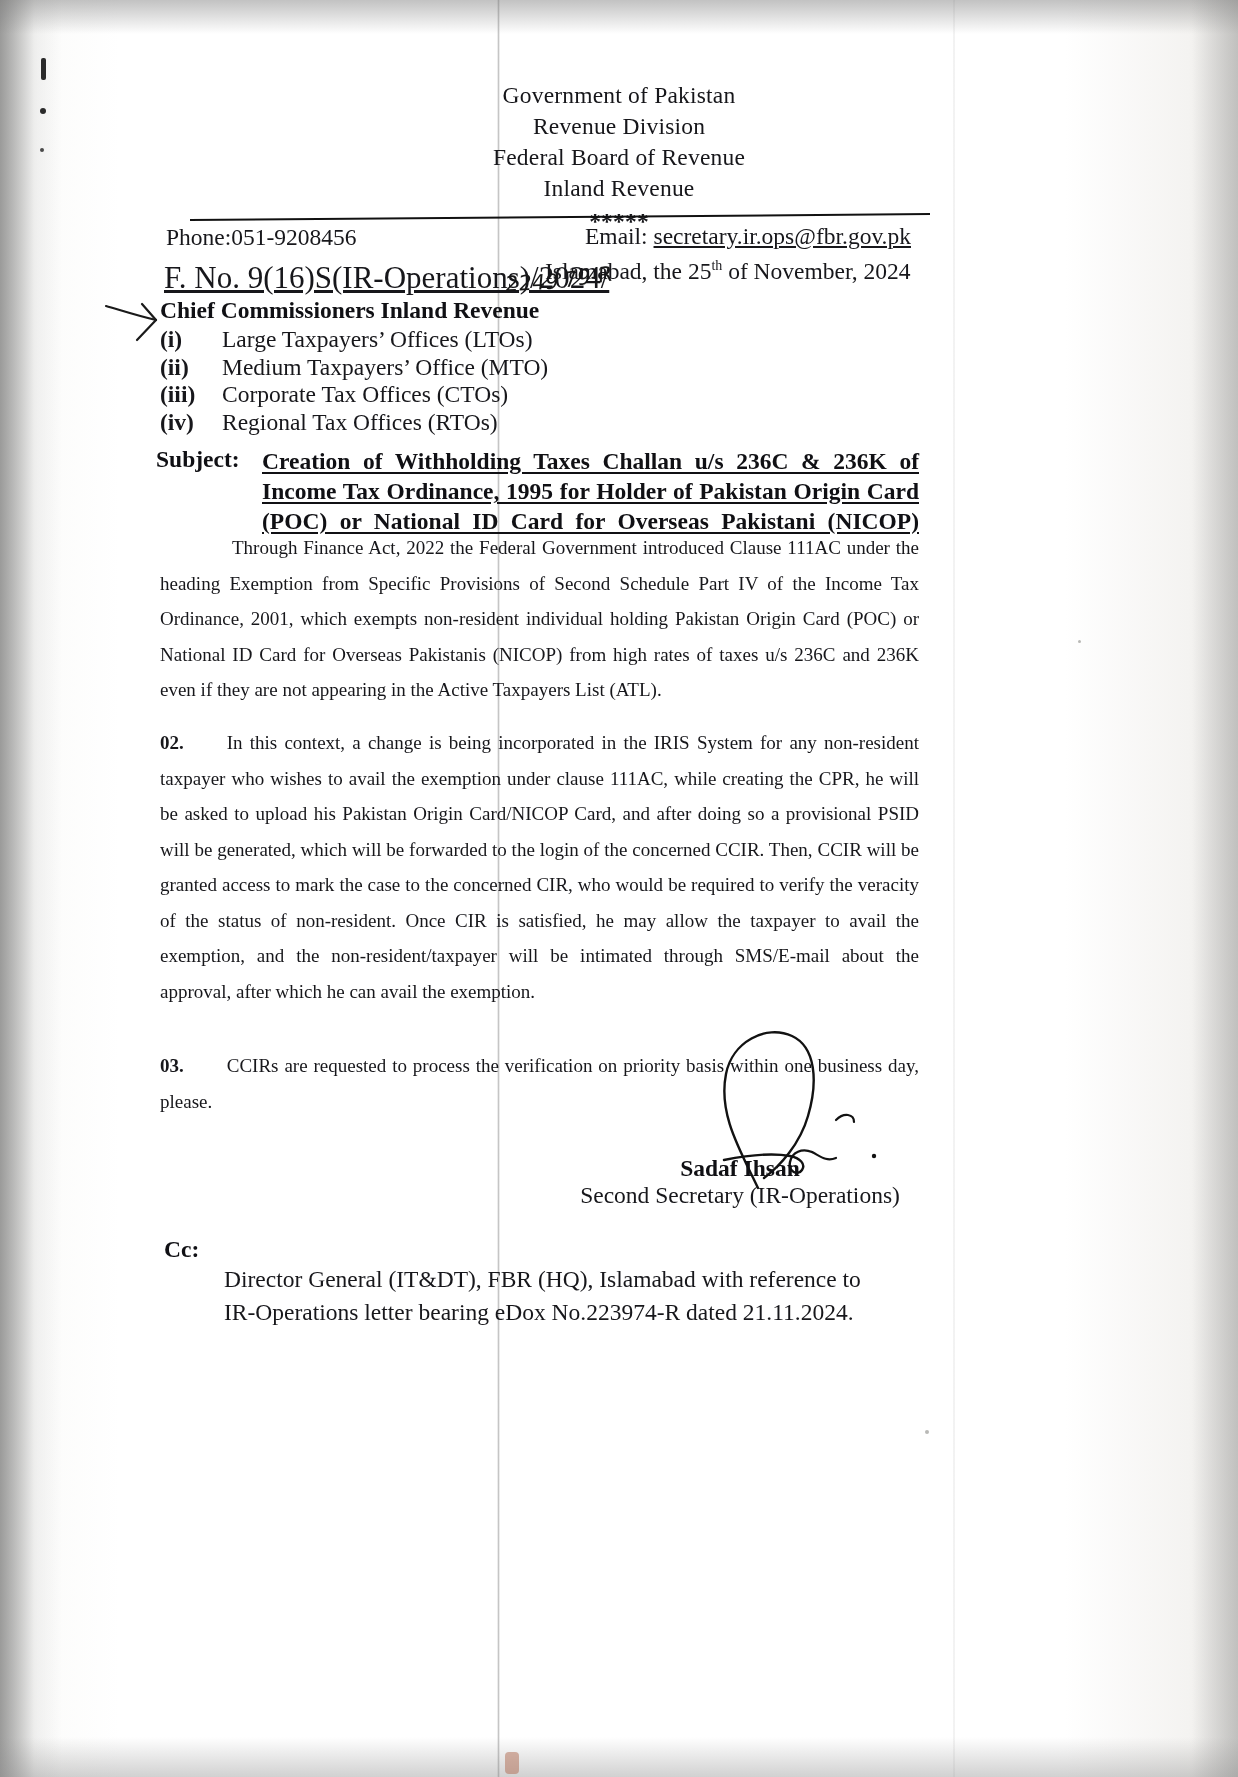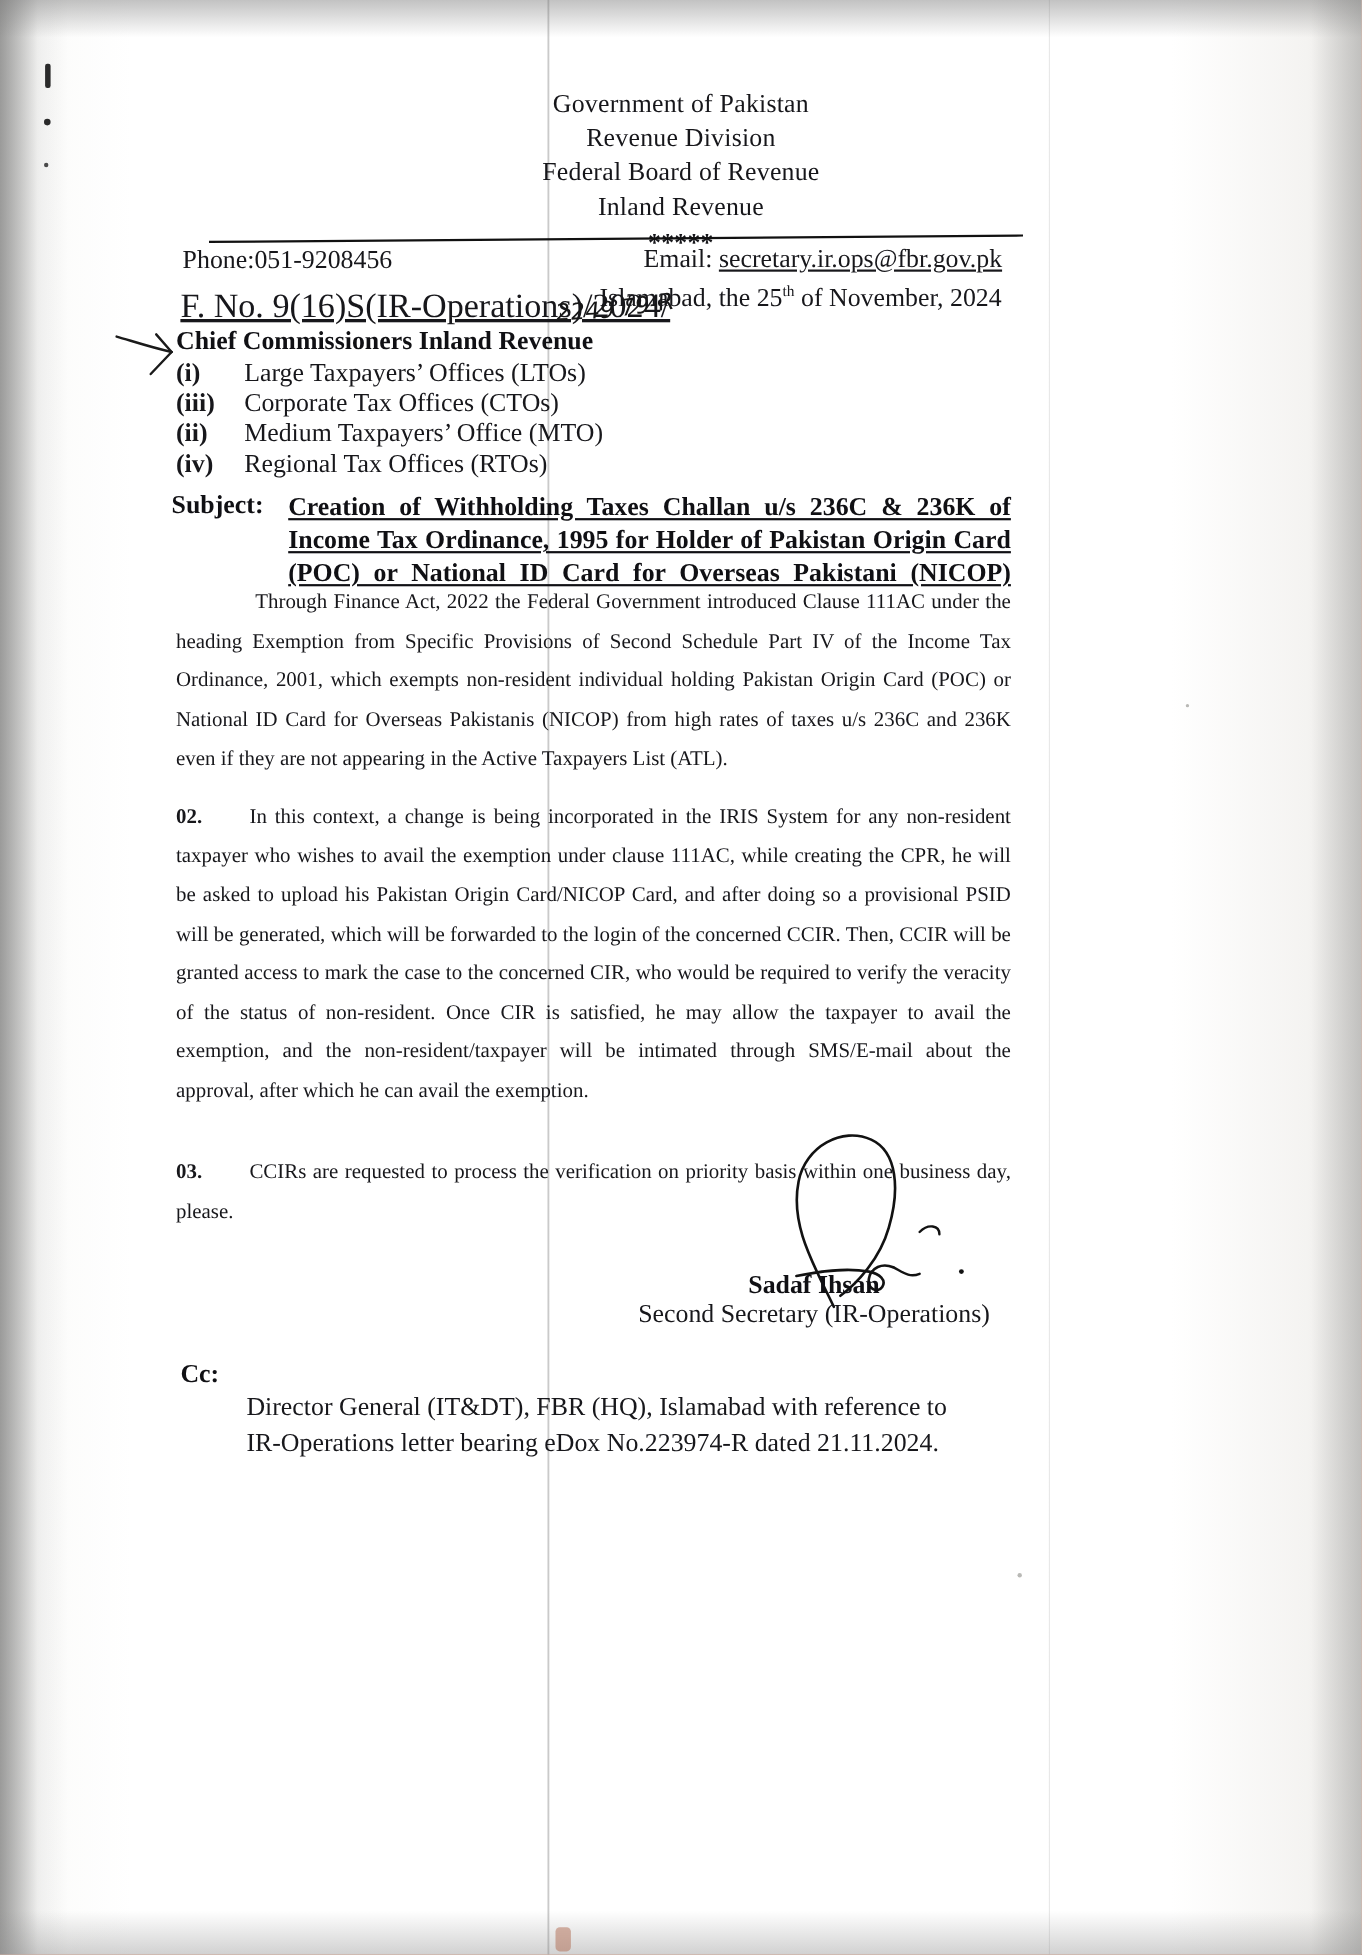--- a/index.html
+++ b/index.html
@@ -1,20 +1,20 @@
 <!DOCTYPE html>
 <html><head>
 <meta charset="utf-8">
 <style>
   html,body{margin:0;padding:0;background:#6e6e6e;}
   body{font-family:"Liberation Serif", serif;}
   .page{
     position:relative;
     width:1238px;height:1777px;
-    background:#c2410c;
+    background:#f0abfc;
     overflow:hidden;
   }
   
   .paper{
     position:absolute;inset:0;
     background:
       linear-gradient(90deg,#e9e9e7 0px,#fbfbfa 38px,#ffffff 120px,#ffffff 86%,#f4f3f1 96%,#e2e1de 100%),
       #ffffff;
   }
   .scan-shadow-left{
@@ -186,26 +186,26 @@
       <path d="M52 24 L33 44" stroke="#1a1a1a" stroke-width="2.2" fill="none" stroke-linecap="round"></path>
     </svg>
 
     <div class="addr-title">Chief Commissioners Inland Revenue</div>
     <div class="addr-list">
       <div class="addr-row">
         <span class="num">(i)</span>
         <span class="txt">Large Taxpayers’ Offices (LTOs)</span>
       </div>
       <div class="addr-row">
+        <span class="num">(ii)</span>
+        <span class="txt">Medium Taxpayers’ Office (MTO)</span>
+      </div>
+      <div class="addr-row">
         <span class="num">(iii)</span>
         <span class="txt">Corporate Tax Offices (CTOs)</span>
-      </div>
-      <div class="addr-row">
-        <span class="num">(ii)</span>
-        <span class="txt">Medium Taxpayers’ Office (MTO)</span>
       </div>
       <div class="addr-row">
         <span class="num">(iv)</span>
         <span class="txt">Regional Tax Offices (RTOs)</span>
       </div>
     </div>
 
     <div class="subj-label">Subject:</div>
     <div class="subj-body">
       <span>Creation of Withholding Taxes Challan u/s 236C &amp; 236K of</span><br>

